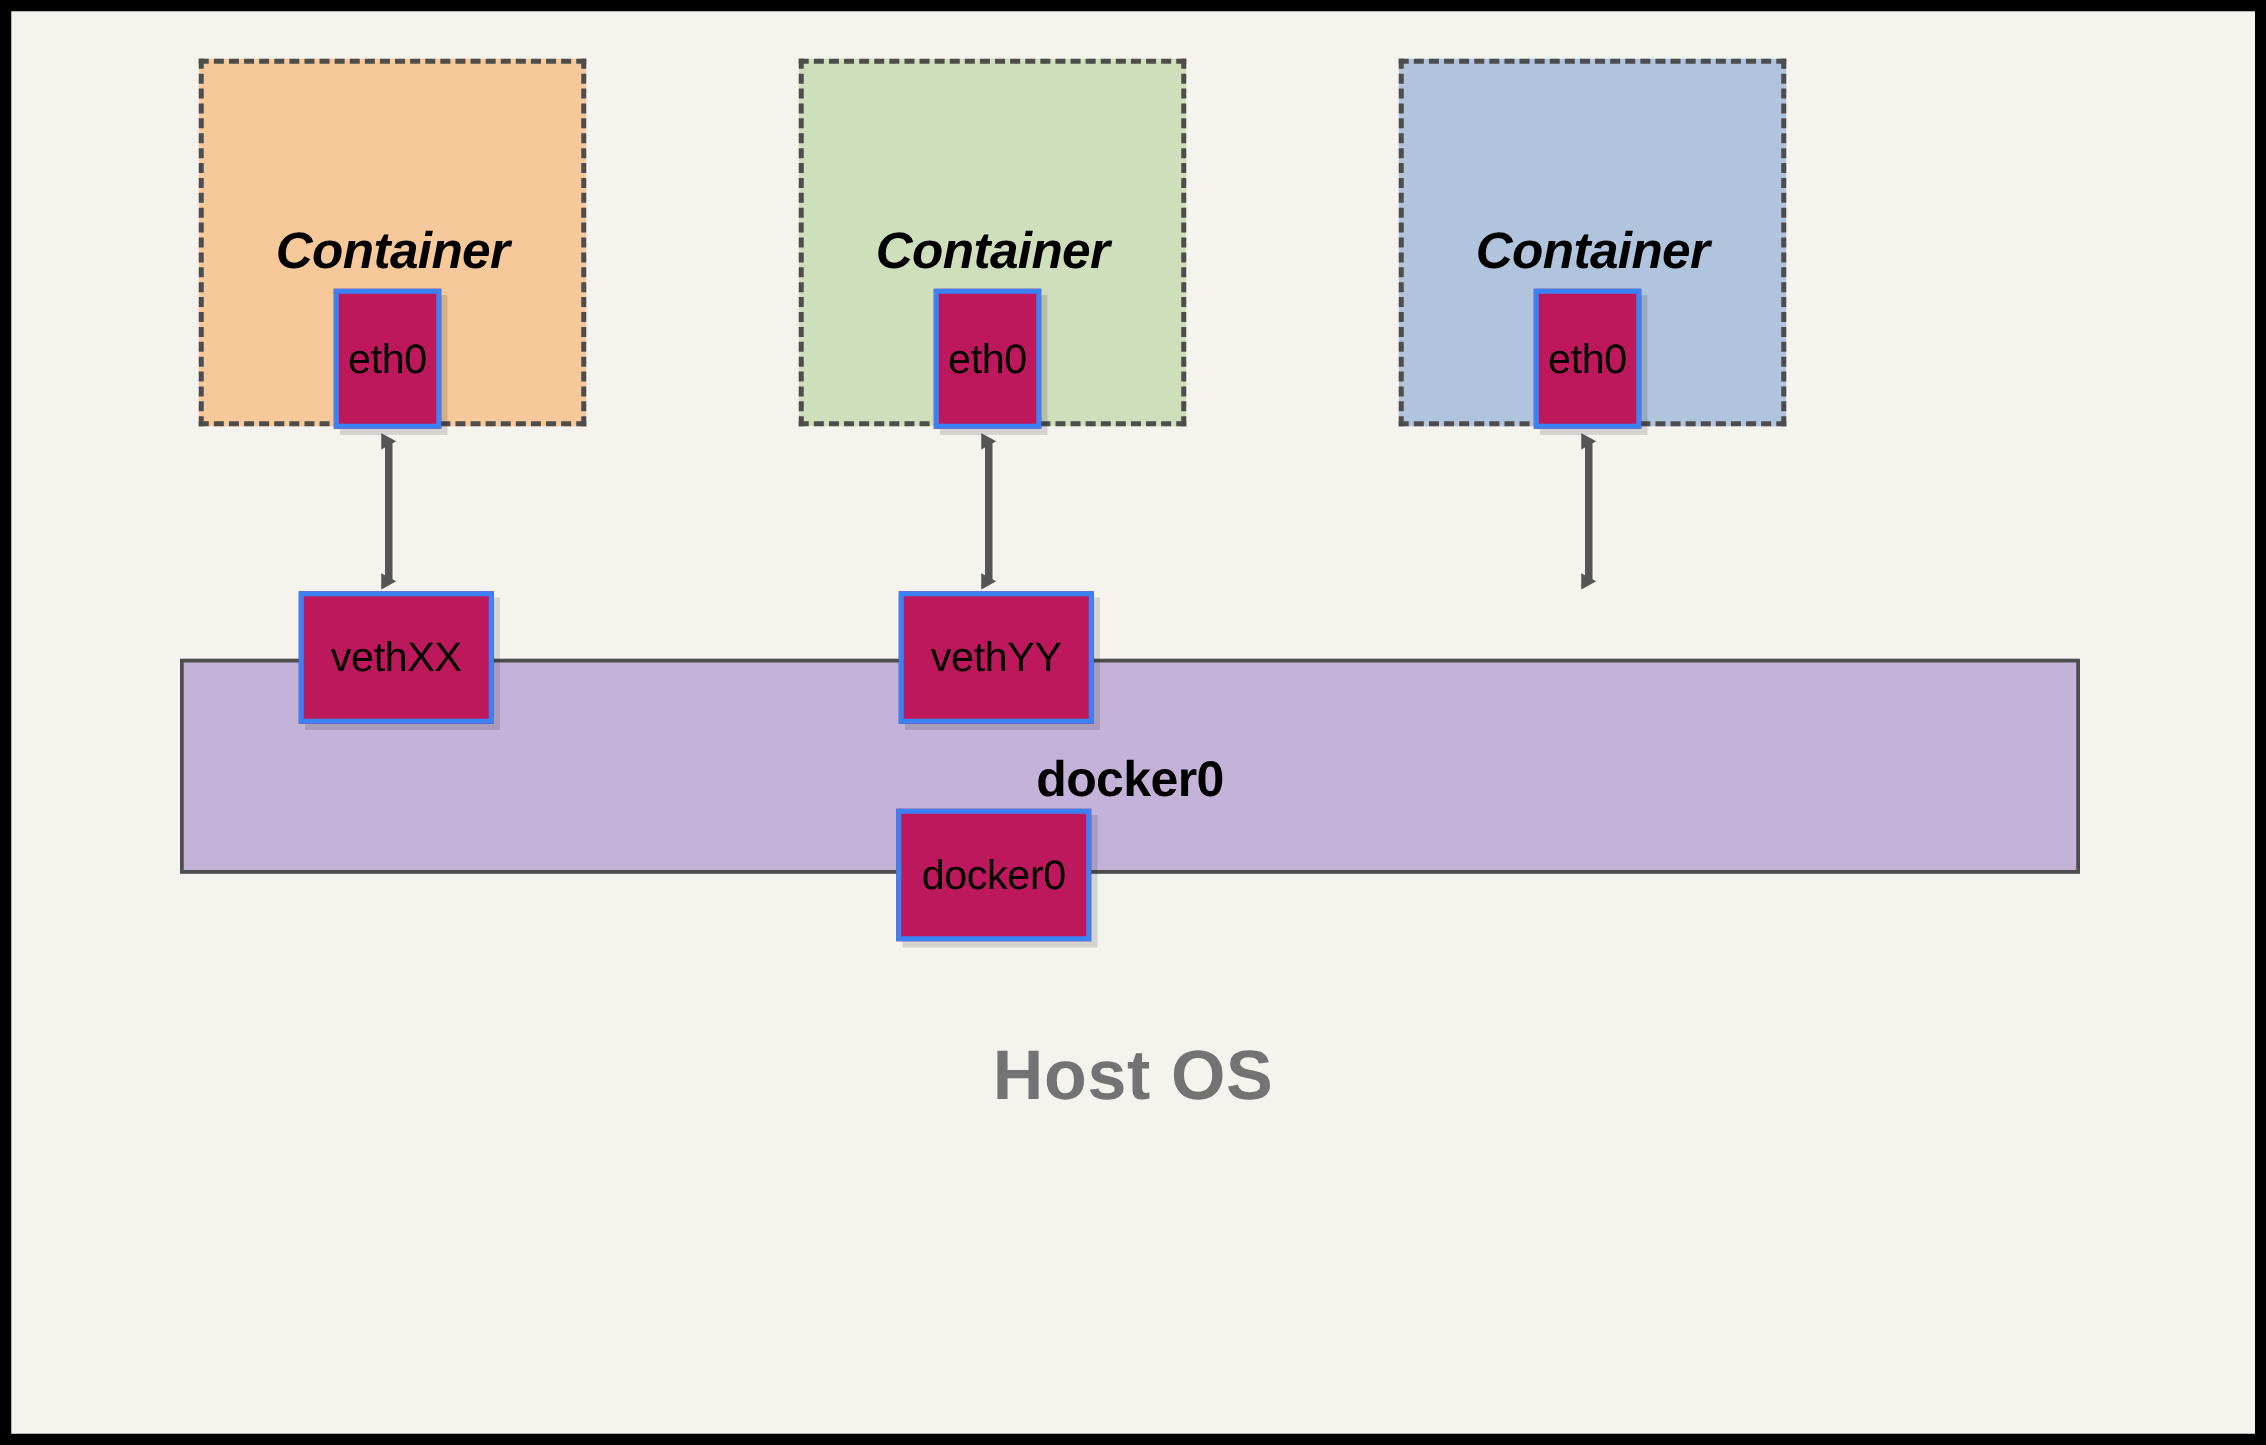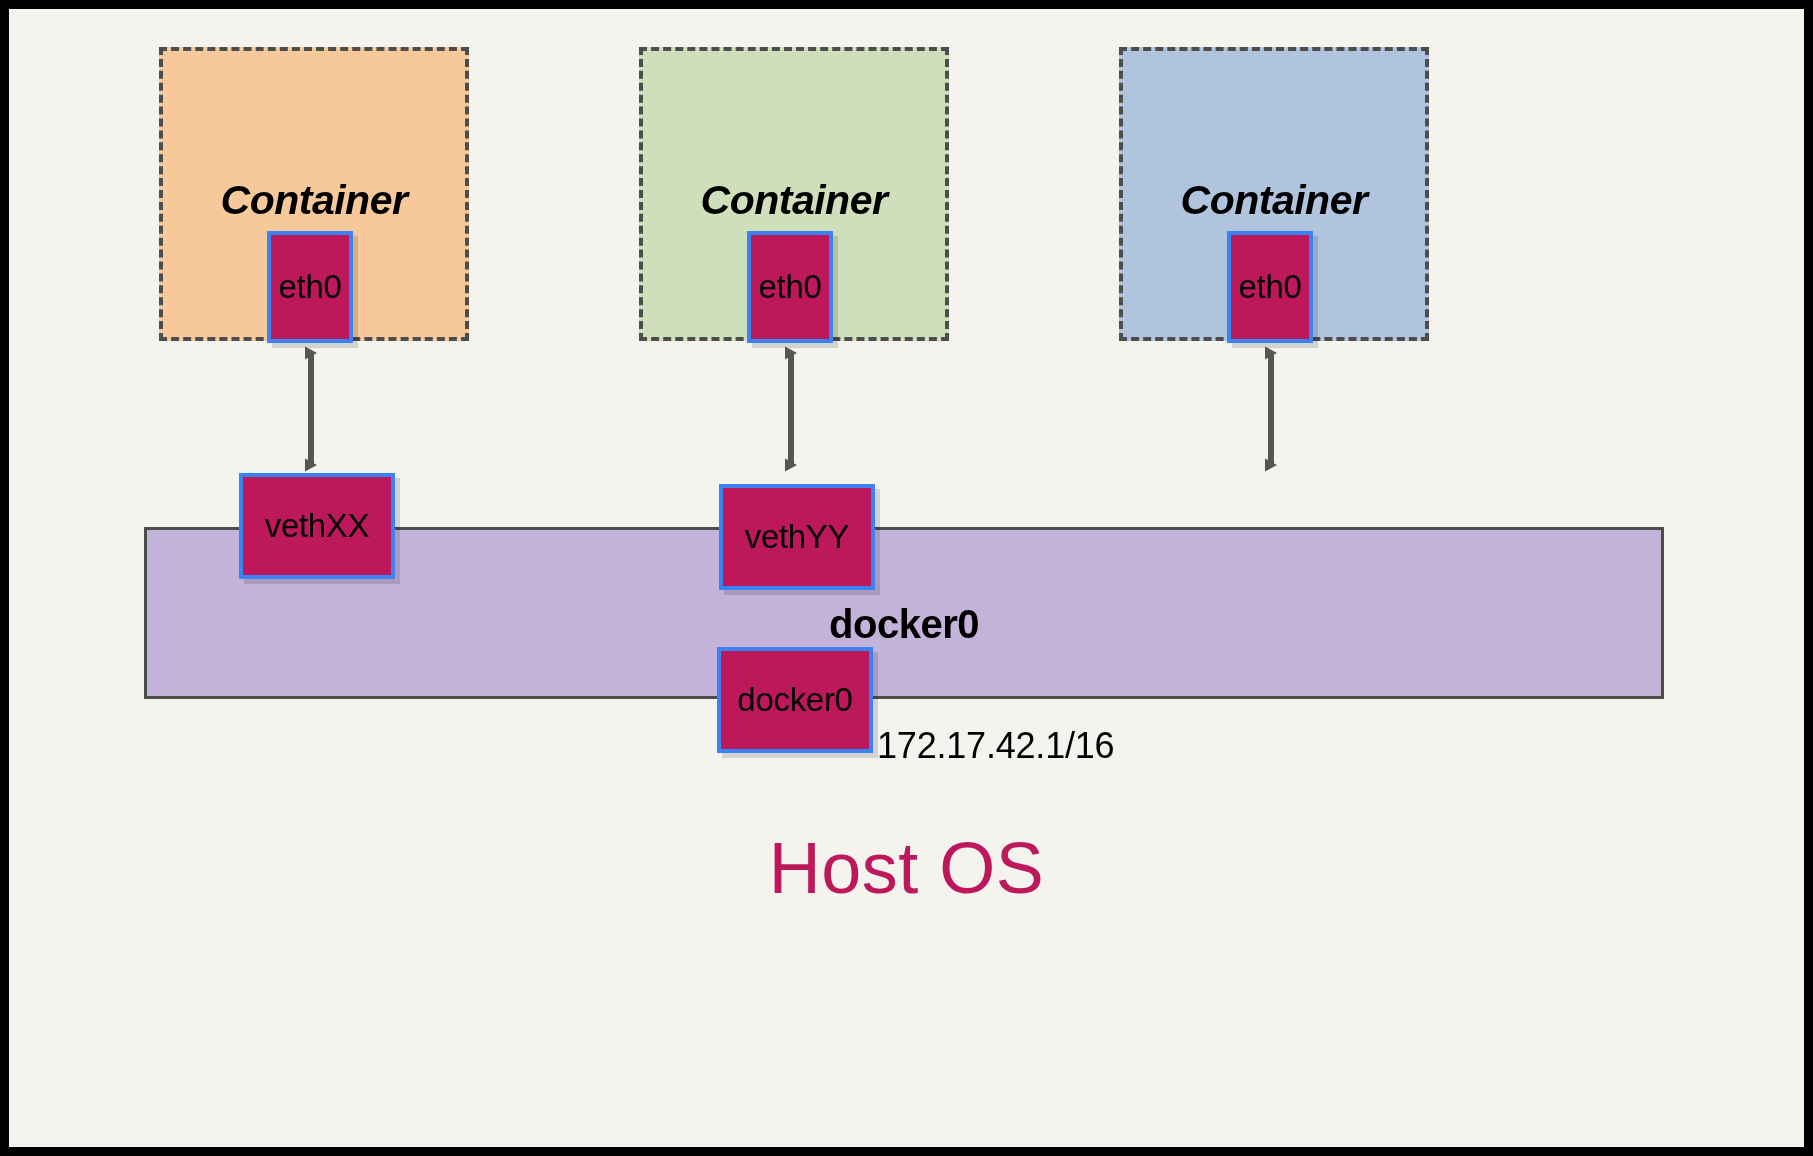--- a/index.html
+++ b/index.html
@@ -95,23 +95,23 @@
     white-space: nowrap;
     letter-spacing: -0.2px;
   }
 
   
   #host-os {
     position: absolute;
     left: 0;
     right: 0;
     text-align: center;
-    font-size: 72px;
-    font-weight: 400;
-    color: #be185d;
+    font-size: 56px;
+    font-weight: 700;
+    color: #737373;
     letter-spacing: 0.5px;
   }
 </style>
 </head>
 <body>
 
 <div id="canvas">
   <div id="stage">
 
     <div class="container-box" style="left:150px; top:38px; width:310px; height:294px; background:#f7c89a;">
@@ -155,26 +155,25 @@
       <line x1="19" y1="14" x2="19" y2="126" stroke="#555555" stroke-width="6" marker-start="url(#ah-up)" marker-end="url(#ah-dn)"></line>
     </svg>
 
     <div id="docker-bar" style="left:135px; top:518px; width:1520px; height:172px;">
       <div id="docker-bar-title" style="top:72px;">docker0</div>
     </div>
 
     <div class="ybox" style="left:230px; top:464px; width:156px; height:106px;">
       <span>vethXX</span>
     </div>
-    <div class="ybox" style="left:710px; top:464px; width:156px; height:106px;margin-top:11px;">
+    <div class="ybox" style="left:710px; top:464px; width:156px; height:106px;">
       <span>vethYY</span>
     </div>
 
     <div class="ybox" style="left:708px; top:638px; width:156px; height:106px;">
       <span>docker0</span>
     </div>
 
-    <div id="ip-label" style="left:868px; top:716px;">172.17.42.1/16</div>
 
     <div id="host-os" style="top:818px;">Host OS</div>
 
   </div>
 </div>
 
 </body></html>

